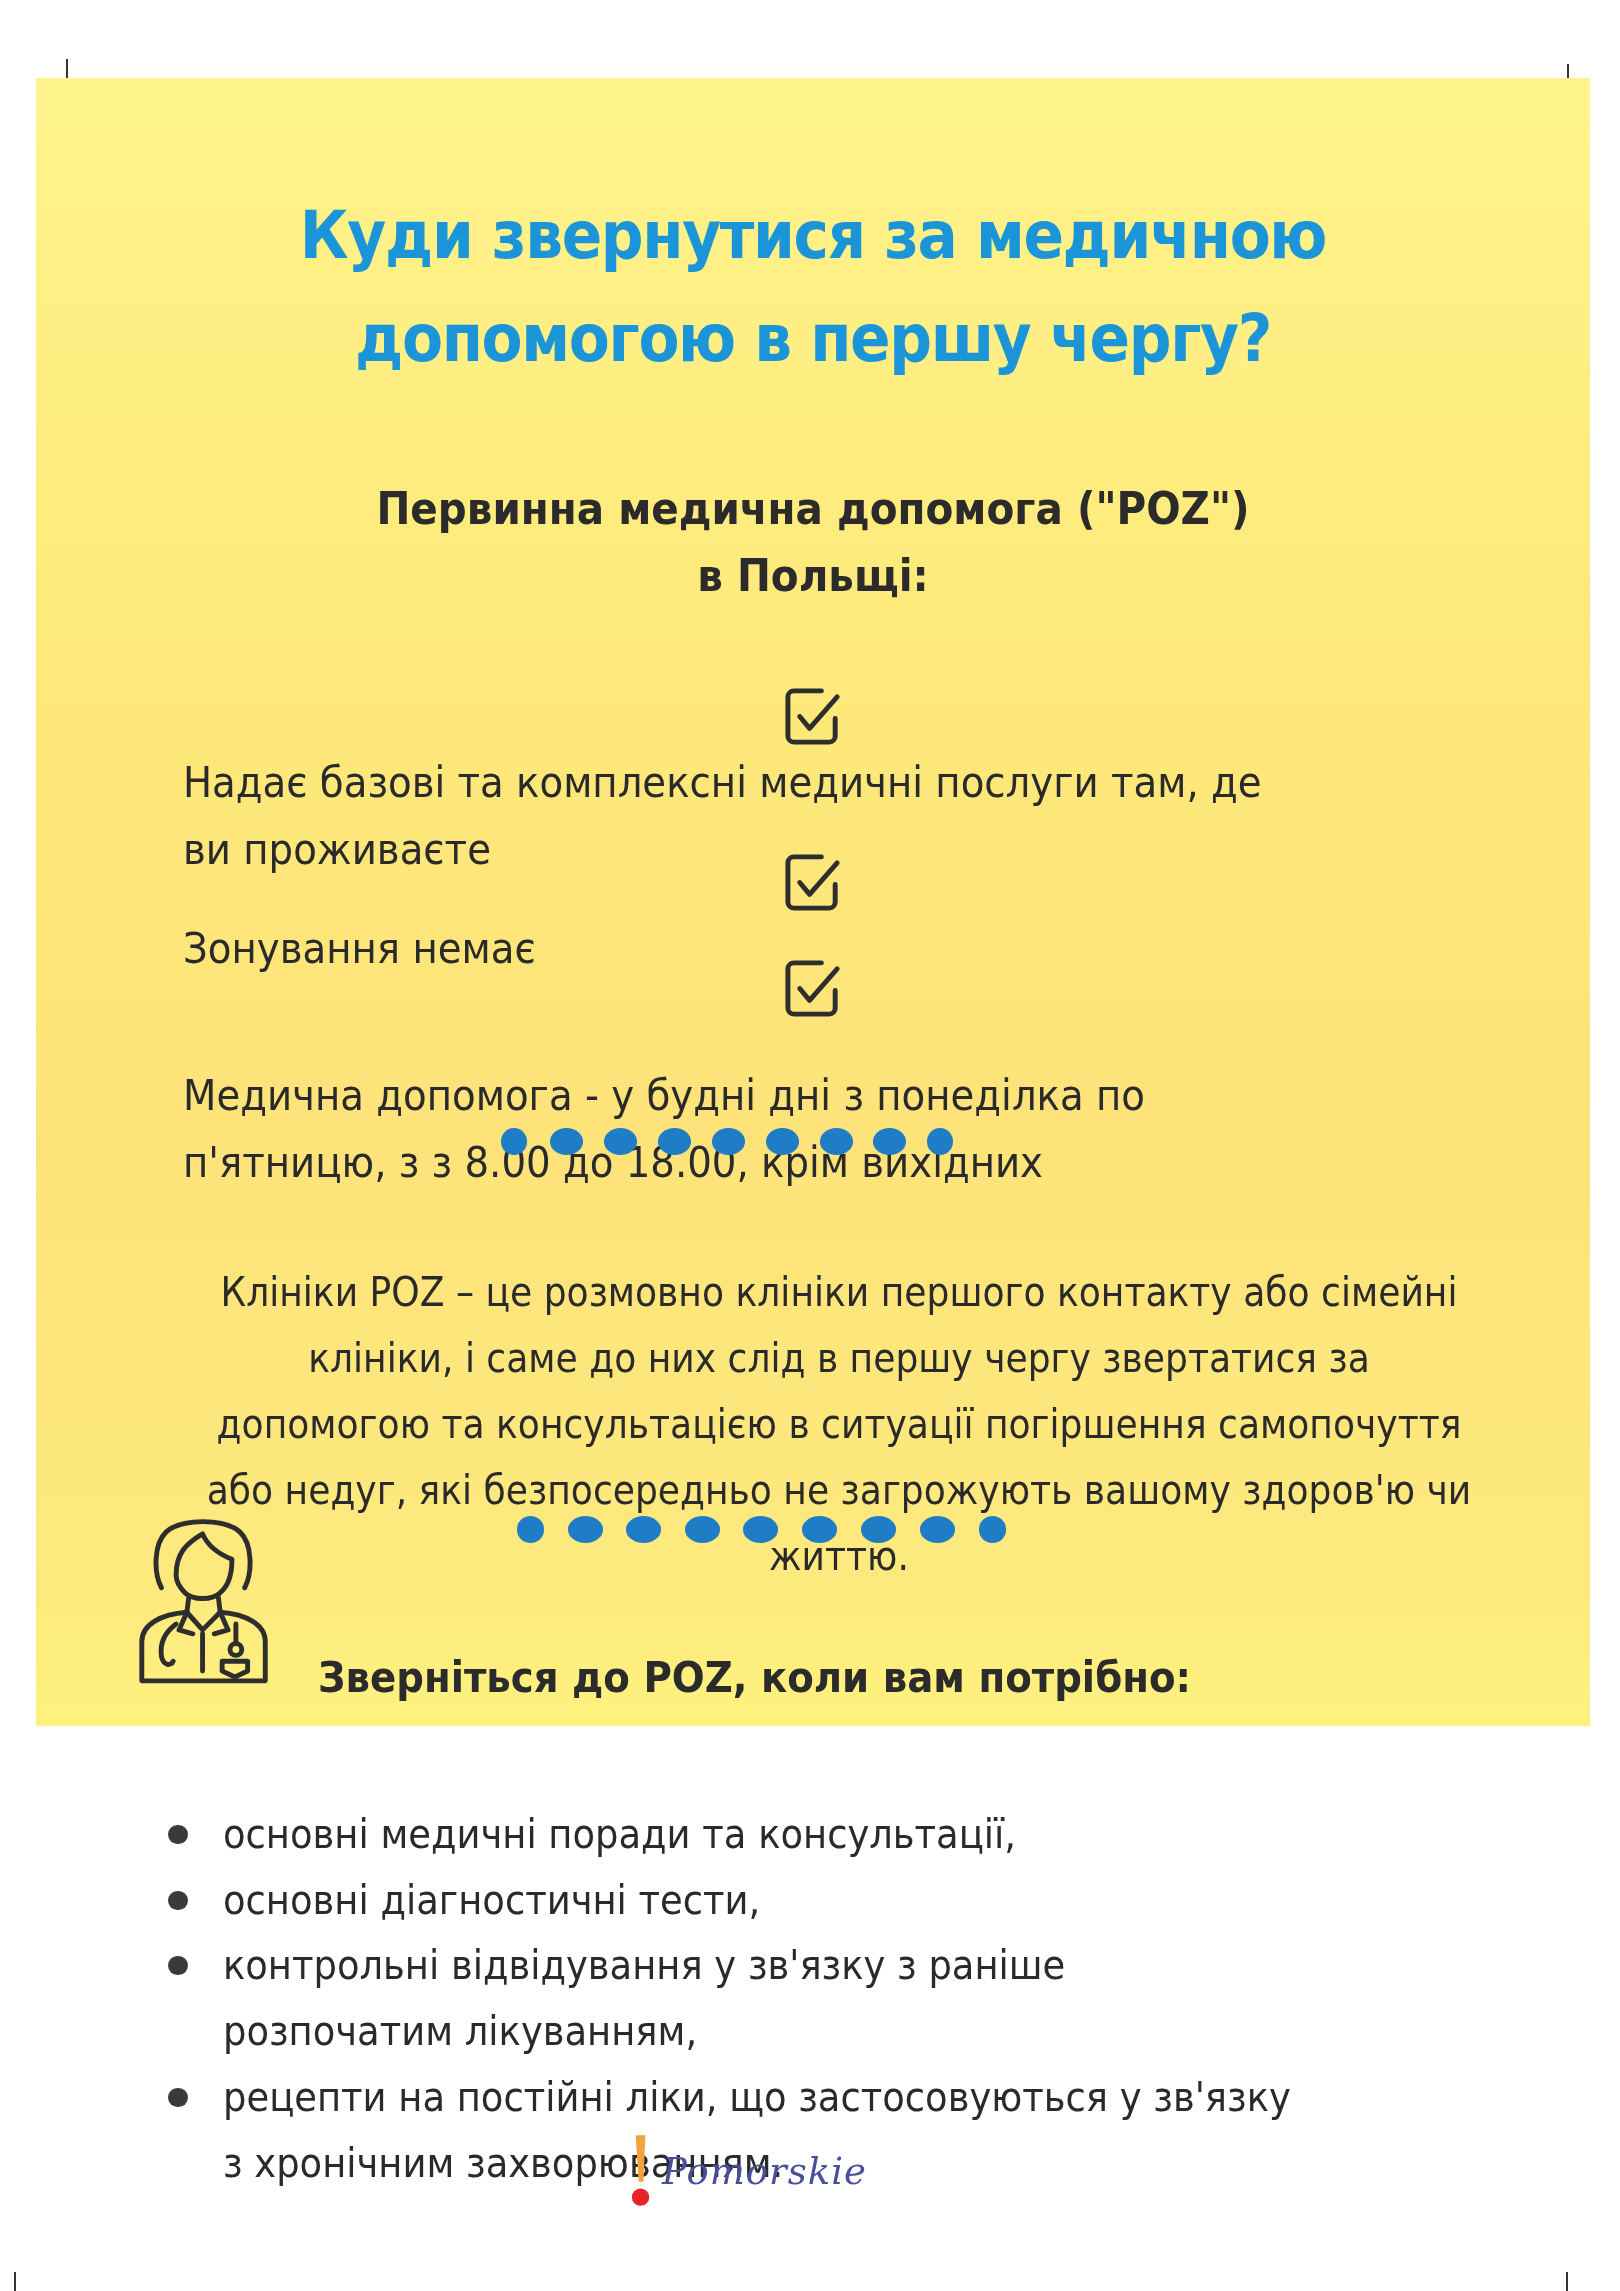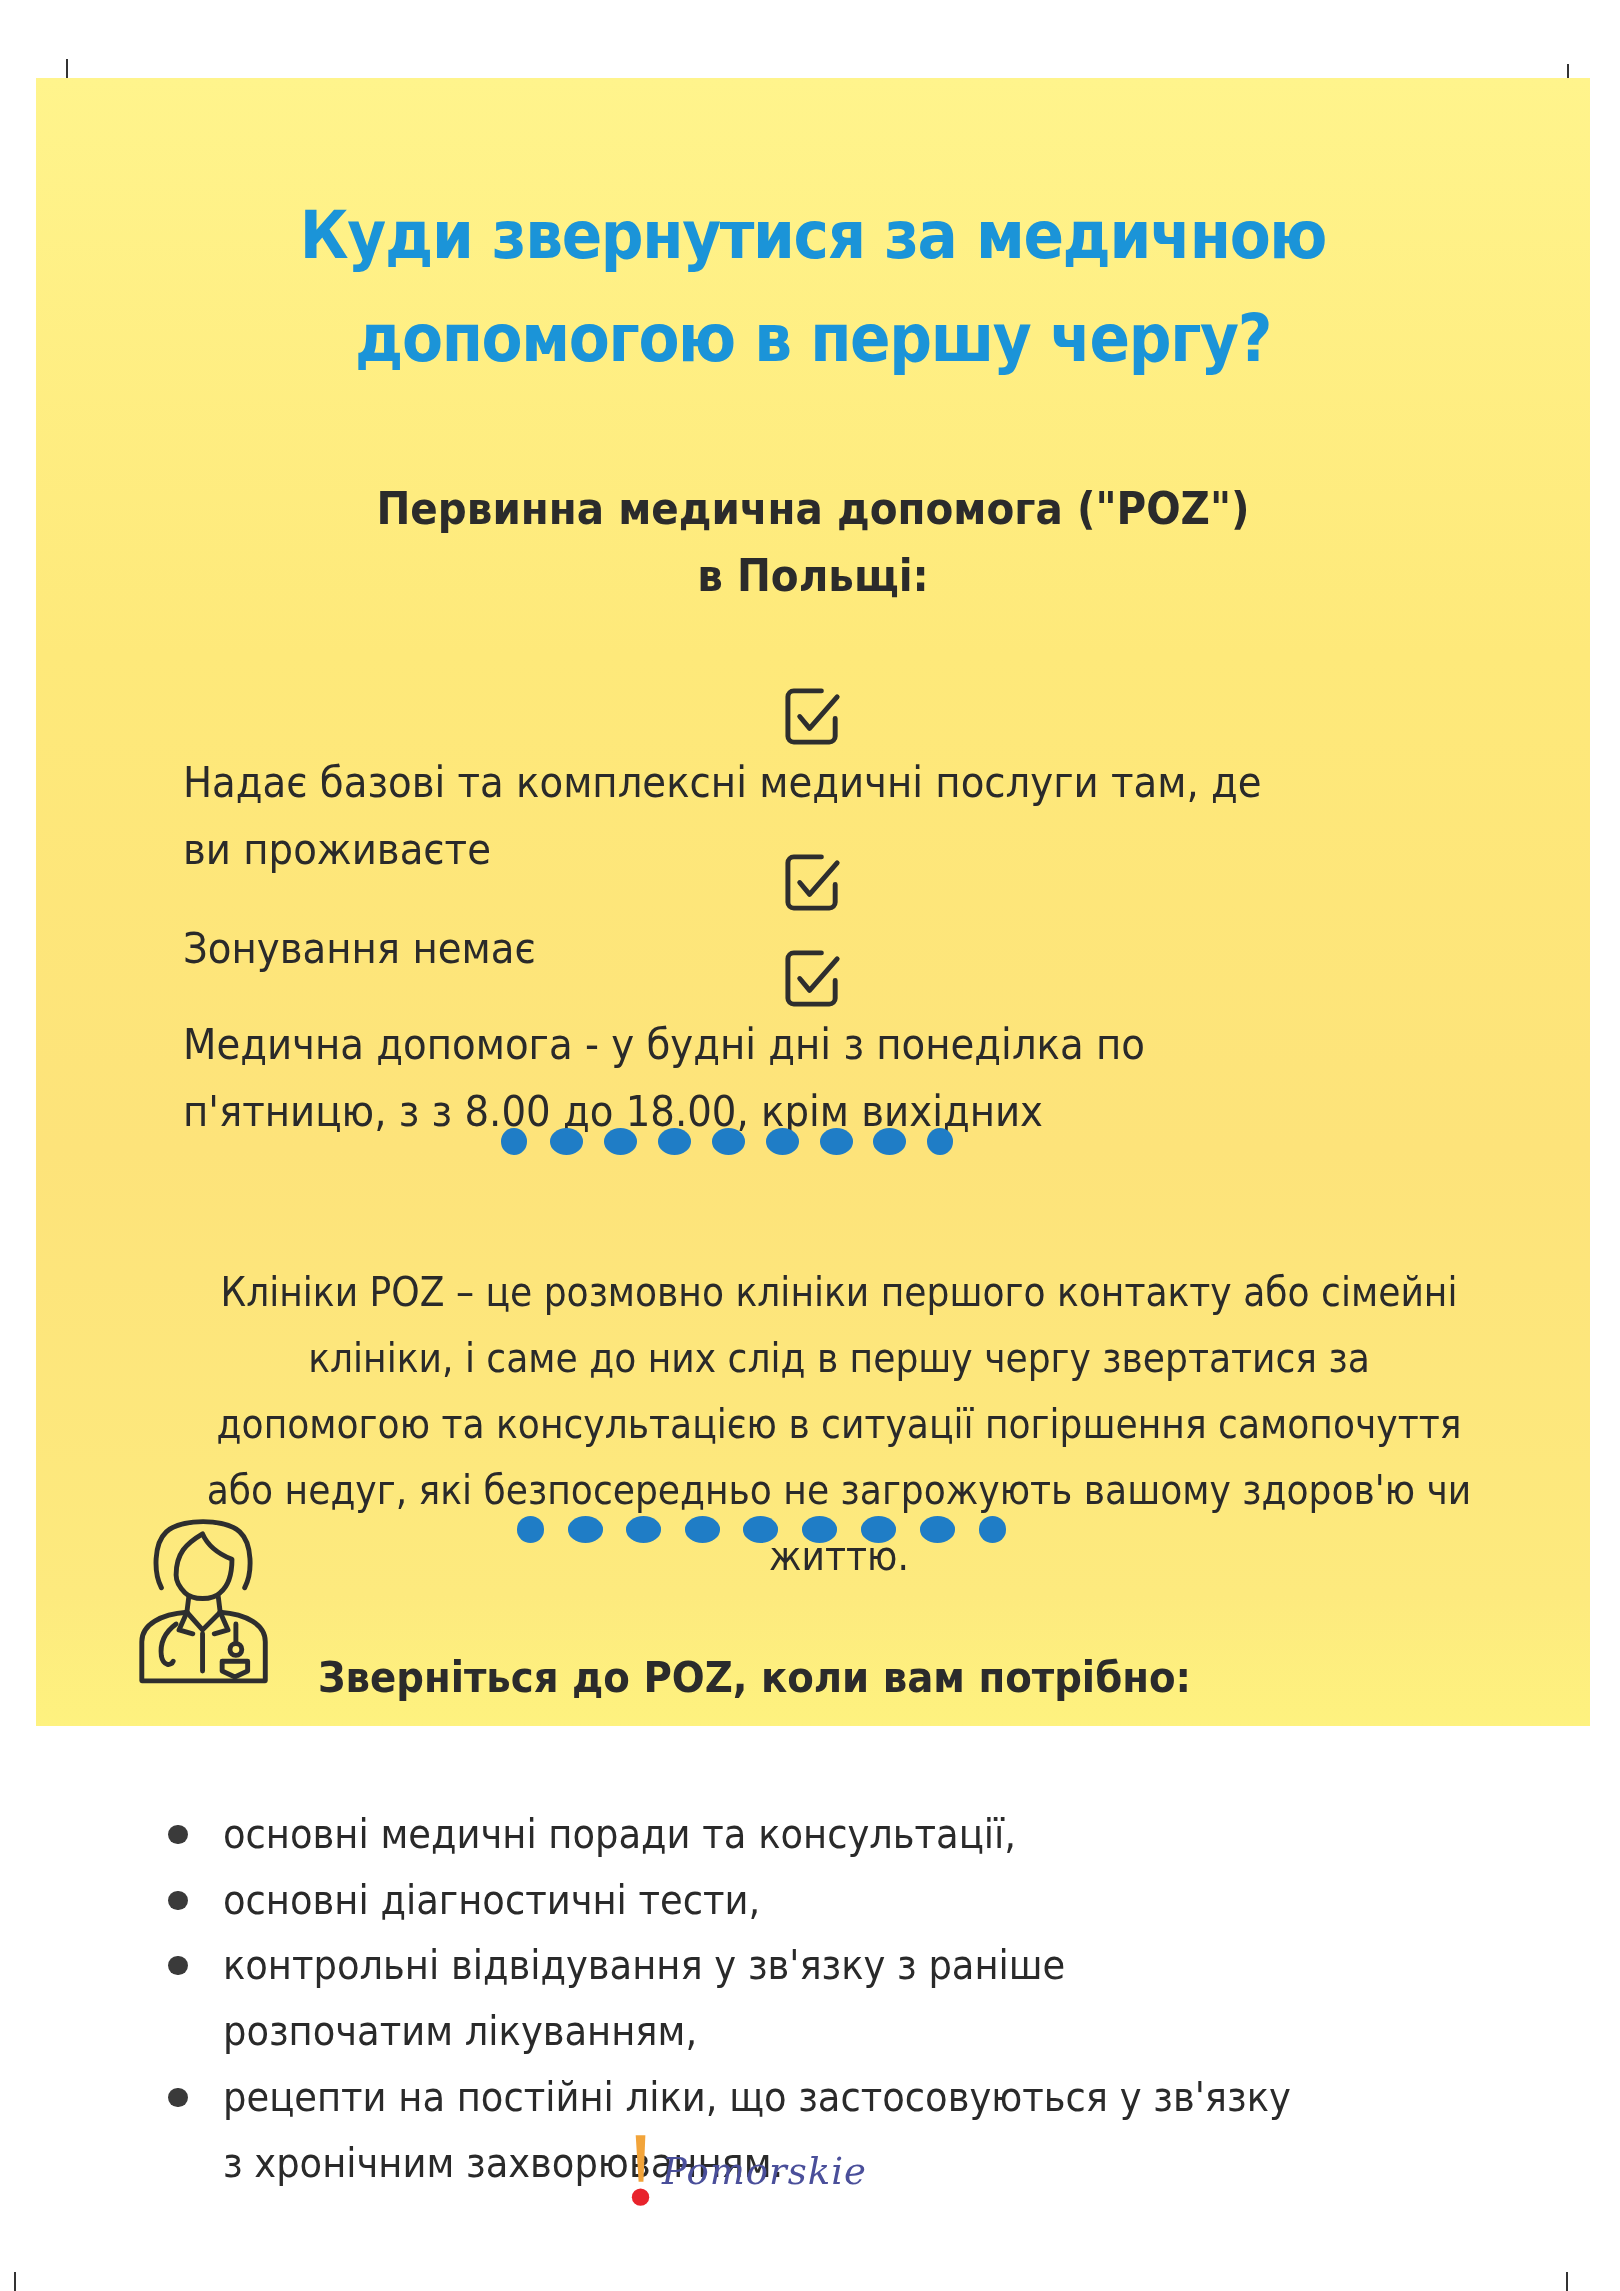--- a/index.html
+++ b/index.html
@@ -85,21 +85,21 @@
     </div>
     <div class="check-item" style="top:166px;">
       <svg class="check-icon" viewBox="0 0 66 64">
         <path d="M40 6 H12 a6 6 0 0 0 -6 6 V52 a6 6 0 0 0 6 6 H48 a6 6 0 0 0 6 -6 V34" fill="none" stroke="#2e2e2e" stroke-width="5" stroke-linecap="round"></path>
         <path d="M18 32 L28 44 L56 12" fill="none" stroke="#2e2e2e" stroke-width="5" stroke-linecap="round" stroke-linejoin="round"></path>
       </svg>
       <div class="check-text">
         <div>Зонування немає</div>
       </div>
     </div>
-    <div class="check-item" style="top:262px;">
+    <div class="check-item" style="top:272px;gap:41px;">
       <svg class="check-icon" viewBox="0 0 66 64">
         <path d="M40 6 H12 a6 6 0 0 0 -6 6 V52 a6 6 0 0 0 6 6 H48 a6 6 0 0 0 6 -6 V34" fill="none" stroke="#2e2e2e" stroke-width="5" stroke-linecap="round"></path>
         <path d="M18 32 L28 44 L56 12" fill="none" stroke="#2e2e2e" stroke-width="5" stroke-linecap="round" stroke-linejoin="round"></path>
       </svg>
       <div class="check-text">
         <div>Медична допомога - у будні дні з понеділка по</div>
         <div>п'ятницю, з з 8.00 до 18.00, крім вихідних</div>
       </div>
     </div>
   </div>

